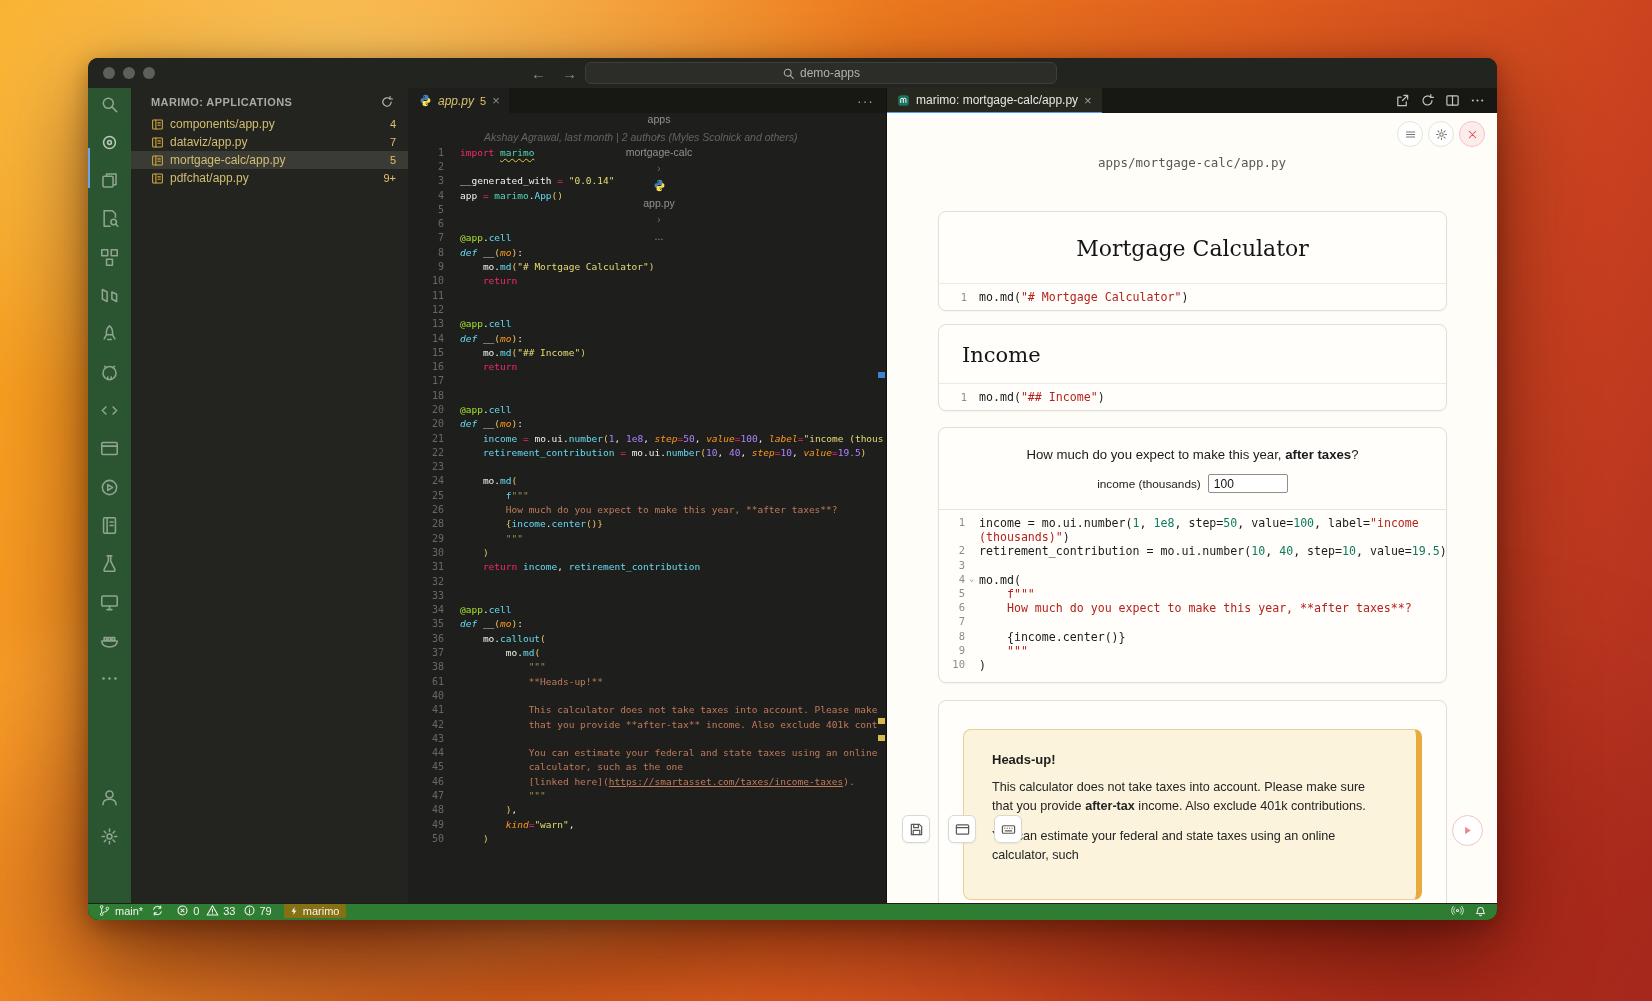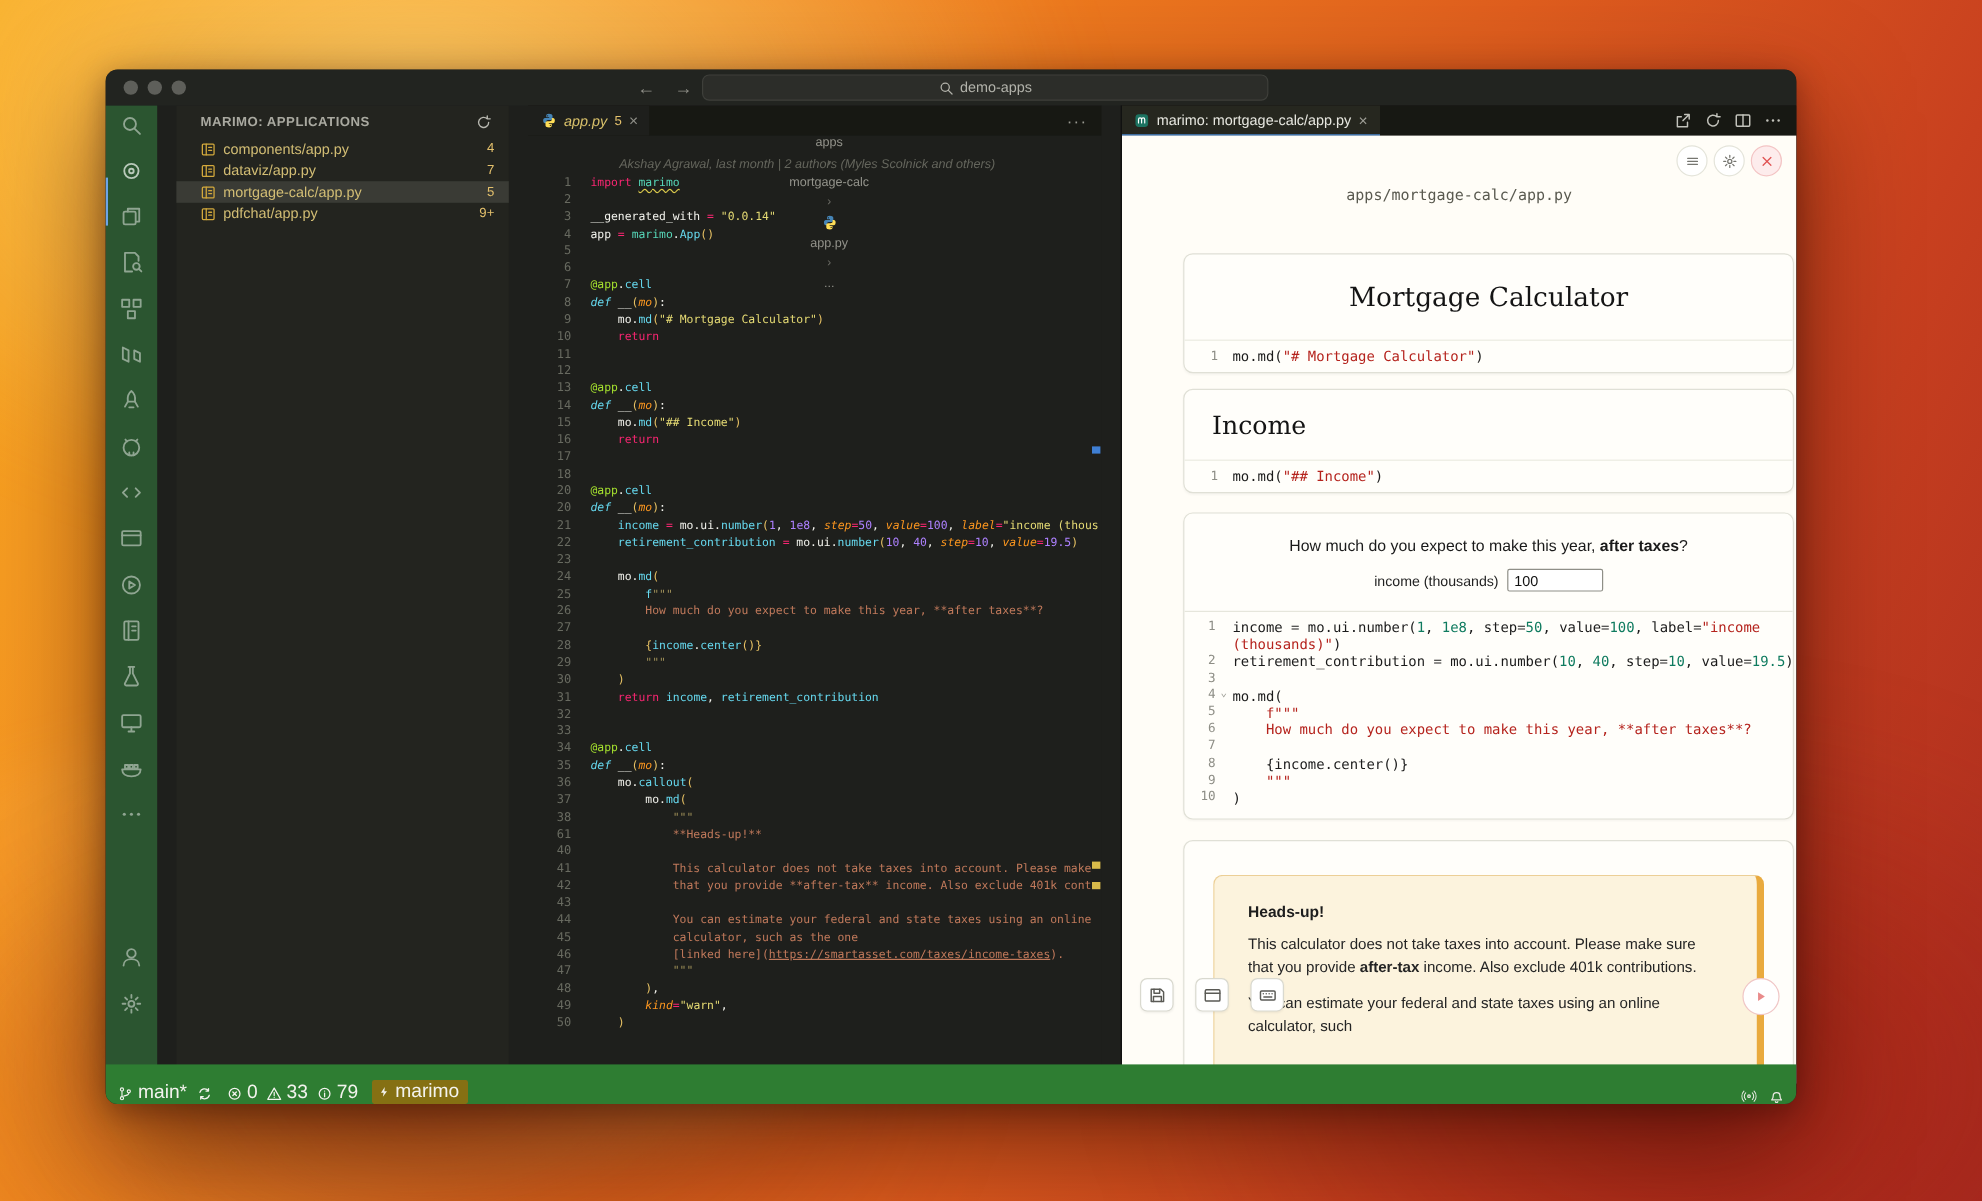--- a/index.html
+++ b/index.html
@@ -23,21 +23,21 @@
 
   .titlebar { position:absolute; left:0; top:0; right:0; height:30px; background:#222420; display:flex; align-items:center; }
   .tl { width:12px; height:12px; border-radius:50%; background:#5e5f5a; margin-right:8px; }
   .tl-wrap { display:flex; padding-left:15px; }
   .nav-arrows { position:absolute; left:443px; top:0; height:30px; display:flex; align-items:center; gap:16px; color:#8f8f88; font-size:15px; }
   .searchbox { position:absolute; left:497px; top:4px; width:472px; height:22px; background:#2c2d29; border:1px solid #3e3f3a;
     border-radius:6px; display:flex; align-items:center; justify-content:center; gap:5px; color:#b2b2aa; font-size:12px; }
   .tb-icons { position:absolute; right:12px; top:0; height:30px; display:flex; align-items:center; gap:9px; color:#8f8f88; }
   .tb-icons .bright { color:#cfcfc8; }
 
-  .main { position:absolute; left:0; top:30px; right:0; bottom:17px; display:flex;gap:16px; }
+  .main { position:absolute; left:0; top:30px; right:0; bottom:17px; display:flex; }
 
   
   .activity { width:43px; background:#2b5530; position:relative; flex:none; }
   .act-item { position:absolute; left:0; width:43px; height:34px; display:flex; align-items:center; justify-content:center; color:#b9c9ba; }
   .act-item svg { width:19px; height:19px; }
   .act-item.dim { color:#8fa591; }
   .act-indicator { position:absolute; left:0; width:2px; background:#6ba4e8; }
 
   
   .sidebar { width:277px; background:#23241f; flex:none; position:relative; }
@@ -113,21 +113,21 @@
   .callout { margin:28px 24px; background:#fcf3dd; border:1.5px solid #eccf96; border-right:6px solid #e9aa3e; border-radius:8px; padding:22px 28px; }
   .callout h4 { font-size:13px; color:#1d1d1d; margin-bottom:11px; }
   .callout p { font-size:12.6px; line-height:1.48; color:#242424; margin-bottom:12px; max-width:398px; }
   .wv-footbtns { position:absolute; left:15px; top:702px; display:flex; gap:18px; }
   .wv-fbtn { width:28px; height:28px; background:#fff; border:1px solid #d9d9cf; border-radius:6px; display:flex; align-items:center; justify-content:center; color:#5a5a55; box-shadow:0 1px 2px rgba(0,0,0,.06); }
   .wv-fbtn svg { width:15px; height:15px; }
   .wv-play { position:absolute; right:14px; top:702px; width:31px; height:31px; border-radius:50%; background:#fff; border:1.5px solid #f0c6c6; display:flex; align-items:center; justify-content:center; color:#e98b8b; }
   .wv-play svg { width:12px; height:12px; }
 
   
-  .statusbar { position:absolute; left:0; bottom:0; right:0; height:33px; background:#2e7d32; display:flex; align-items:flex-end; padding:0 10px; gap:12px; color:#f3f3ee; font-size:16px; }
+  .statusbar { position:absolute; left:0; bottom:0; right:0; height:16px; background:#2e7d32; display:flex; align-items:flex-start; padding:0 10px; gap:12px; color:#f3f3ee; font-size:11px; }
   .st-item { display:flex; align-items:center; gap:4px; }
   .st-item svg { width:12px; height:12px; }
   .st-chip { background:#857013; border-radius:2px; padding:1px 7px 1px 5px; display:flex; align-items:center; gap:4px; }
   .st-right { margin-left:auto; display:flex; gap:10px; align-items:center; color:#e9e9e2; }
   svg { display:block; }
 </style>
 </head>
 <body>
 
 <div class="desktop">
@@ -432,21 +432,20 @@
           <div class="cl"><span class="ln">17</span><span class="ct"></span></div>
           <div class="cl"><span class="ln">18</span><span class="ct"></span></div>
           <div class="cl"><span class="ln">20</span><span class="ct"><span class="tok-dec">@app</span><span class="tok-pl">.</span><span class="tok-fn">cell</span></span></div>
           <div class="cl"><span class="ln">20</span><span class="ct"><span class="tok-kw2">def</span><span class="tok-pl"> __</span><span class="tok-br">(</span><span class="tok-par">mo</span><span class="tok-br">)</span><span class="tok-pl">:</span></span></div>
           <div class="cl"><span class="ln">21</span><span class="ct"><span class="tok-pl">    </span><span class="tok-var">income</span><span class="tok-pl"> </span><span class="tok-kw">=</span><span class="tok-pl"> mo.ui.</span><span class="tok-fn">number</span><span class="tok-br">(</span><span class="tok-num">1</span><span class="tok-pl">, </span><span class="tok-num">1e8</span><span class="tok-pl">, </span><span class="tok-par">step</span><span class="tok-kw">=</span><span class="tok-num">50</span><span class="tok-pl">, </span><span class="tok-par">value</span><span class="tok-kw">=</span><span class="tok-num">100</span><span class="tok-pl">, </span><span class="tok-par">label</span><span class="tok-kw">=</span><span class="tok-str">"income (thous</span></span></div>
           <div class="cl"><span class="ln">22</span><span class="ct"><span class="tok-pl">    </span><span class="tok-var">retirement_contribution</span><span class="tok-pl"> </span><span class="tok-kw">=</span><span class="tok-pl"> mo.ui.</span><span class="tok-fn">number</span><span class="tok-br">(</span><span class="tok-num">10</span><span class="tok-pl">, </span><span class="tok-num">40</span><span class="tok-pl">, </span><span class="tok-par">step</span><span class="tok-kw">=</span><span class="tok-num">10</span><span class="tok-pl">, </span><span class="tok-par">value</span><span class="tok-kw">=</span><span class="tok-num">19.5</span><span class="tok-br">)</span></span></div>
           <div class="cl"><span class="ln">23</span><span class="ct"></span></div>
           <div class="cl"><span class="ln">24</span><span class="ct"><span class="tok-pl">    mo.</span><span class="tok-fn">md</span><span class="tok-br">(</span></span></div>
           <div class="cl"><span class="ln">25</span><span class="ct"><span class="tok-pl">        </span><span class="tok-fn">f</span><span class="tok-strd">"""</span></span></div>
           <div class="cl"><span class="ln">26</span><span class="ct"><span class="tok-md">        How much do you expect to make this year, **after taxes**?</span></span></div>
-          <div class="cl"><span class="ln">27</span><span class="ct"></span></div>
           <div class="cl"><span class="ln">28</span><span class="ct"><span class="tok-br">        {</span><span class="tok-var">income</span><span class="tok-pl">.</span><span class="tok-fn">center</span><span class="tok-br">()}</span></span></div>
           <div class="cl"><span class="ln">29</span><span class="ct"><span class="tok-strd">        """</span></span></div>
           <div class="cl"><span class="ln">30</span><span class="ct"><span class="tok-br">    )</span></span></div>
           <div class="cl"><span class="ln">31</span><span class="ct"><span class="tok-kw">    return</span><span class="tok-pl"> </span><span class="tok-var">income</span><span class="tok-pl">, </span><span class="tok-var">retirement_contribution</span></span></div>
           <div class="cl"><span class="ln">32</span><span class="ct"></span></div>
           <div class="cl"><span class="ln">33</span><span class="ct"></span></div>
           <div class="cl"><span class="ln">34</span><span class="ct"><span class="tok-dec">@app</span><span class="tok-pl">.</span><span class="tok-fn">cell</span></span></div>
           <div class="cl"><span class="ln">35</span><span class="ct"><span class="tok-kw2">def</span><span class="tok-pl"> __</span><span class="tok-br">(</span><span class="tok-par">mo</span><span class="tok-br">)</span><span class="tok-pl">:</span></span></div>
           <div class="cl"><span class="ln">36</span><span class="ct"><span class="tok-pl">    mo.</span><span class="tok-fn">callout</span><span class="tok-br">(</span></span></div>
           <div class="cl"><span class="ln">37</span><span class="ct"><span class="tok-pl">        mo.</span><span class="tok-fn">md</span><span class="tok-br">(</span></span></div>

